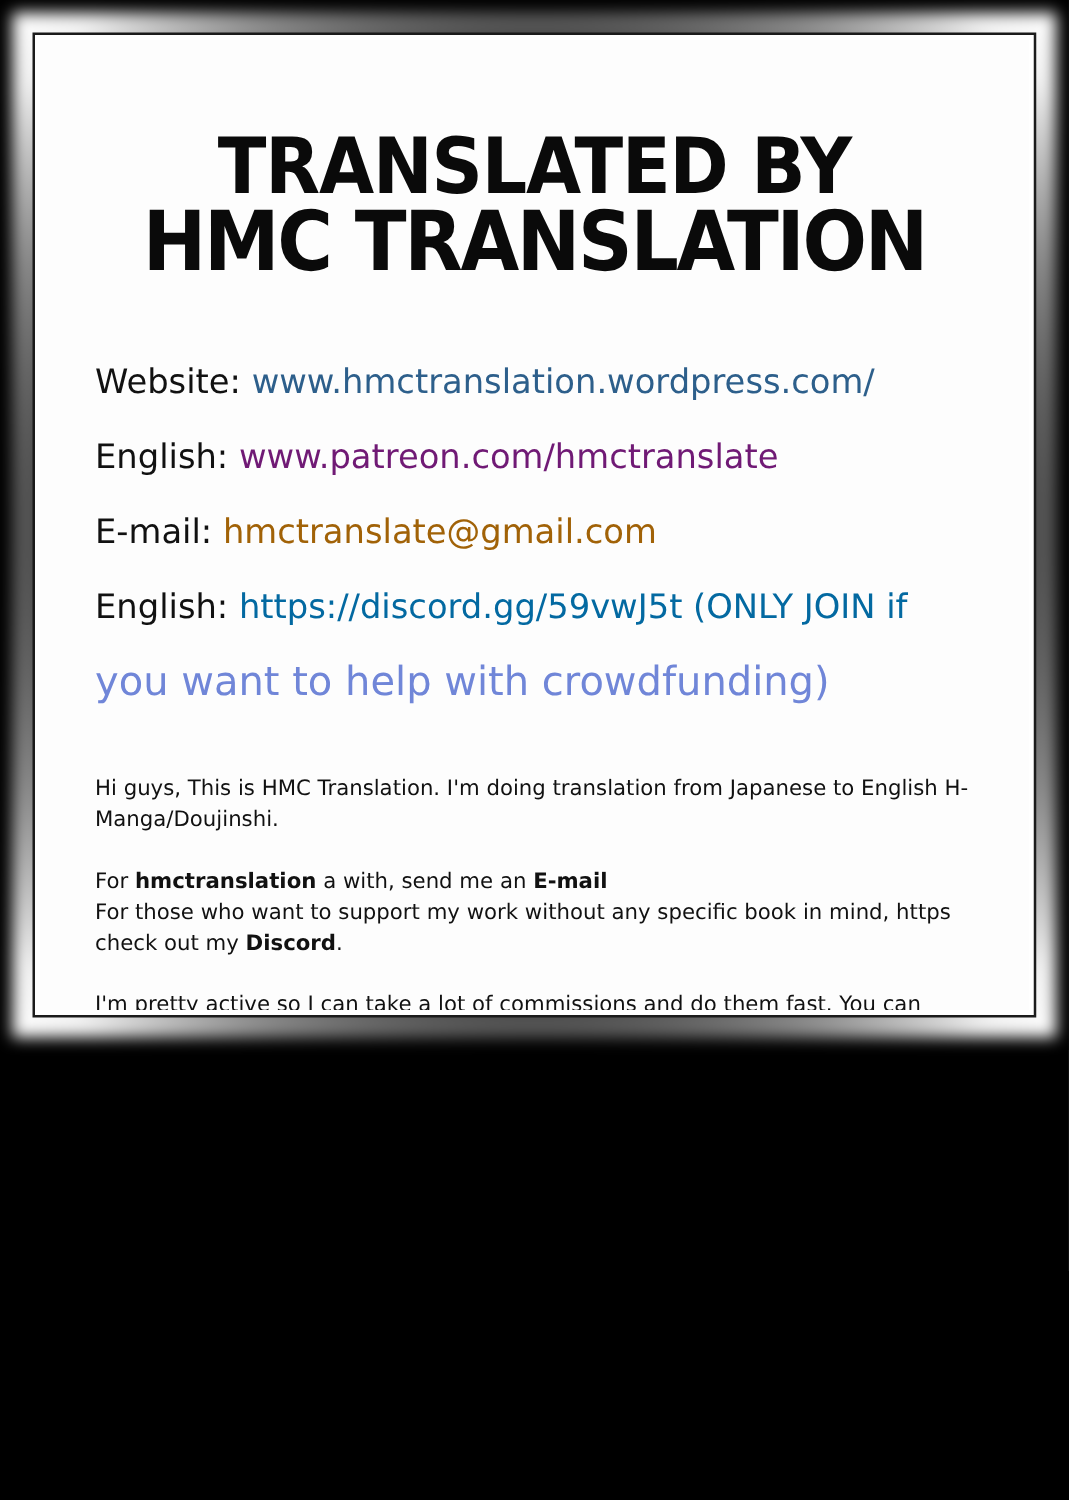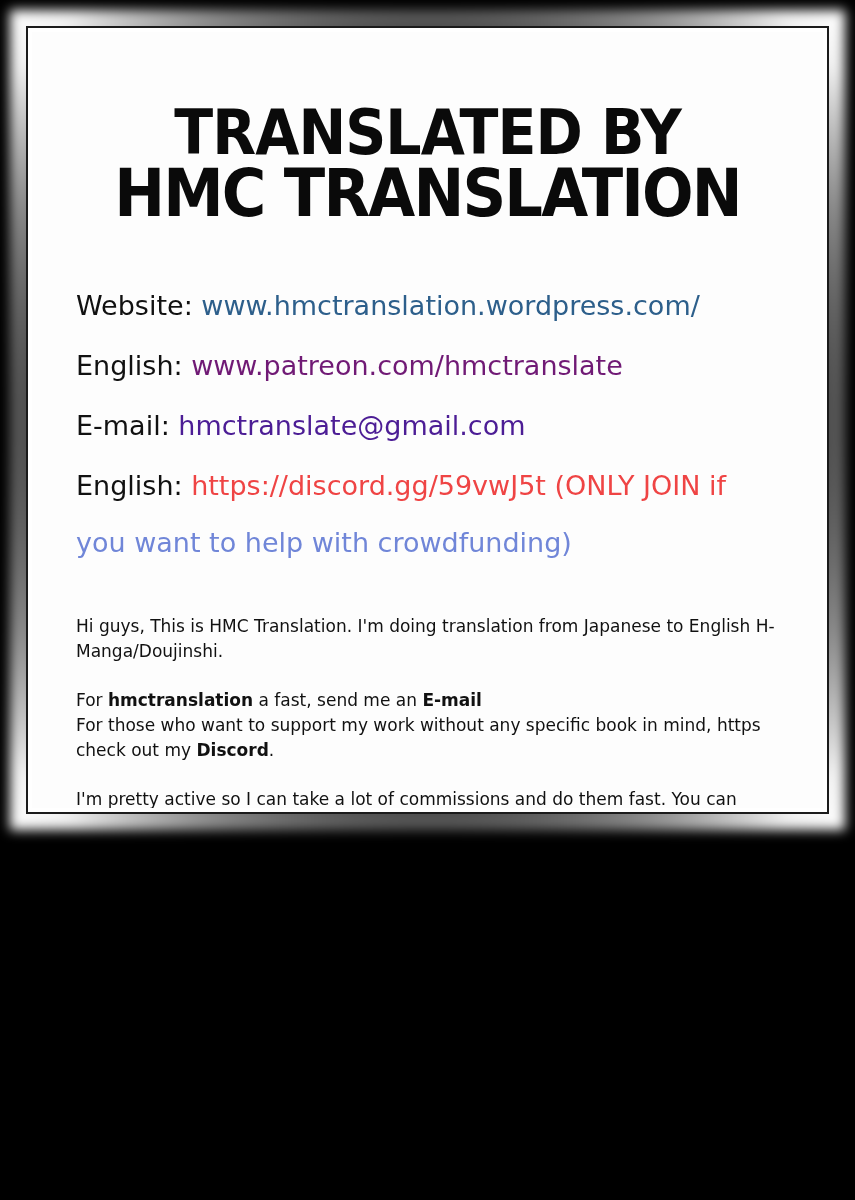--- a/index.html
+++ b/index.html
@@ -67,30 +67,30 @@
     font-size: 27px;
     line-height: 1.0;
     color: #111;
     margin-bottom: 33px;
     white-space: nowrap;
   }
   .link-row .label { color: #111; }
   .link-row .val { }
   .val-website { color: #2d5f8b; }
   .val-patreon { color: #701a75; }
-  .val-email   { color: #4c1d95; }
-  .val-discord { color: #ef4444; }
+  .val-email   { color: #a16207; }
+  .val-discord { color: #0369a1; }
   .discord-wrap {
     font-size: 27px;
     line-height: 1.0;
     color: #111;
     margin-bottom: 10px;
   }
   .discord-line2 {
-    font-size: 27px;
+    font-size: 32px;
     color: #7086d8;
     margin-top: 30px;
     margin-bottom: 0;
   }
   .body-text {
     margin-top: 58px;
     font-size: 17px;
     line-height: 1.48;
     color: #111;
   }
@@ -131,21 +131,21 @@
         <div class="discord-line2">you want to help with crowdfunding)</div>
       </div>
 
     </div>
 
     <div class="body-text">
 
       <p>Hi guys, This is HMC Translation. I'm doing translation from Japanese to English H-Manga/Doujinshi.</p>
 
       <p class="tight">
-        <span>For </span><b>hmctranslation</b><span> a fast, send me an </span><b>E-mail</b>
+        <span>For </span><b>hmctranslation</b><span> a with, send me an </span><b>E-mail</b>
       </p>
 
 
       <p>
         <span>For those who want to support my work without any specific book in mind, https check out my </span><b>Discord</b><span>.</span>
       </p>
 
       <p>I'm pretty active so I can take a lot of commissions and do them fast. You can check out my work, and if you like them or like the same genre as me, be sure to support.</p>
 
     </div>

